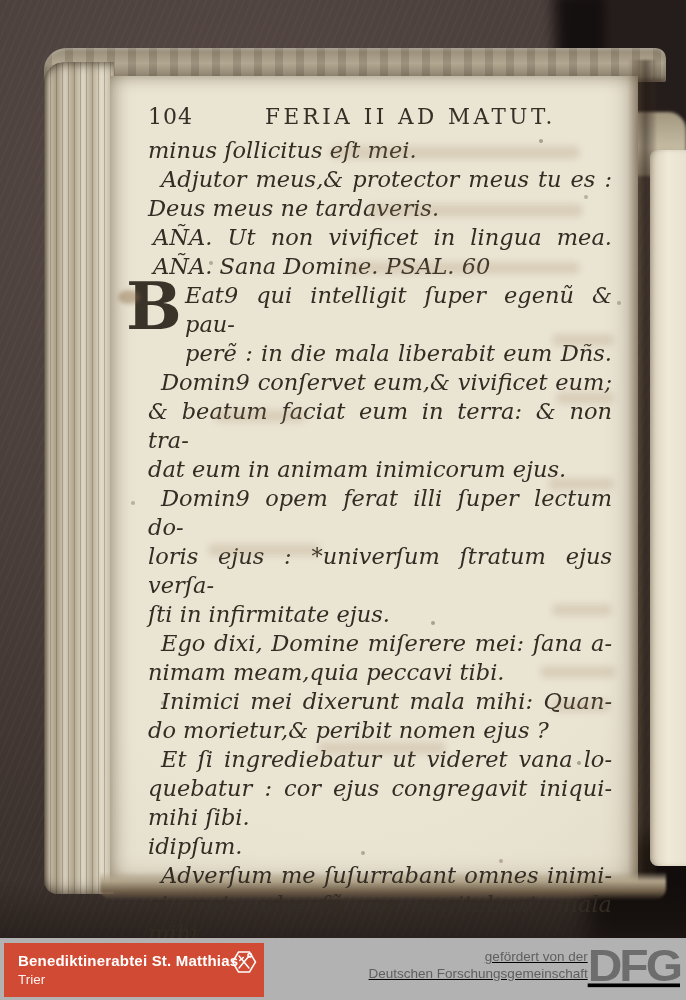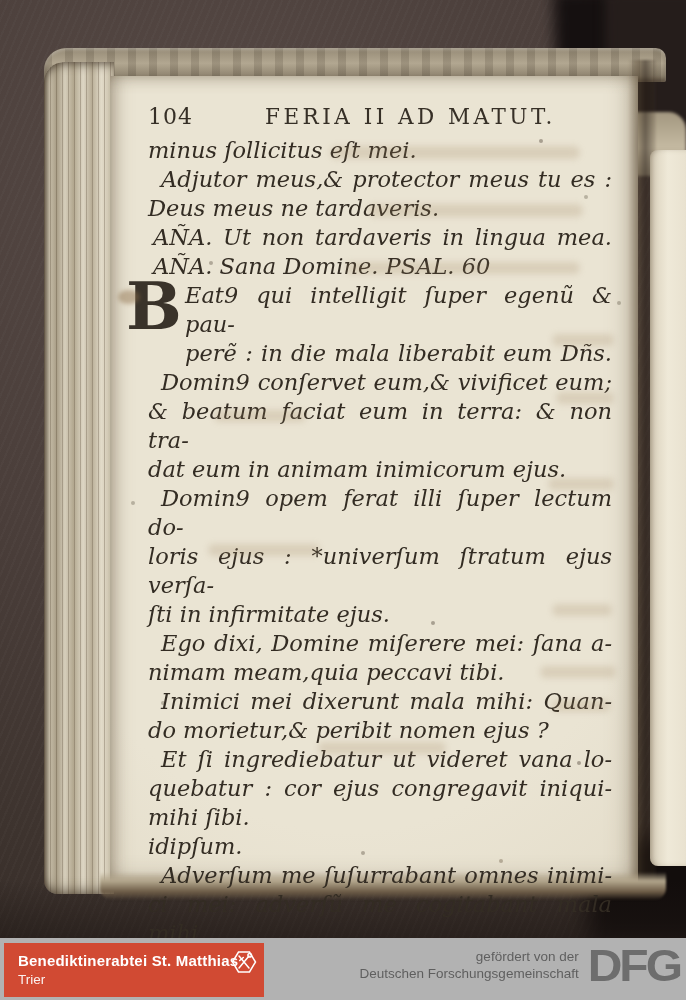--- a/index.html
+++ b/index.html
@@ -84,21 +84,21 @@
       500px 860px 0 1px rgba(90,72,50,.35), 585px 196px 0 1px rgba(70,58,44,.3);}
 
   
   .footer{position:absolute;left:0;top:938px;width:686px;height:62px;background:#b2b2b2;
     font-family:"Liberation Sans",sans-serif;}
   .libbox{position:absolute;left:4px;top:5px;width:220px;height:36px;background:#d14a33;
     color:#fff;padding:9px 26px 9px 14px;}
   .libname{font-size:15px;font-weight:bold;letter-spacing:.2px;white-space:nowrap;}
   .libcity{font-size:13.5px;margin-top:3px;opacity:.92;}
   .hexicon{position:absolute;right:5px;top:4px;width:30px;height:30px;}
-  .funding{position:absolute;right:6px;top:6px;display:flex;align-items:center;gap:9px;}
+  .funding{position:absolute;right:6px;top:6px;display:flex;align-items:center;text-decoration:underline;}
   .fundtext{text-align:right;color:#5f5f5f;font-size:13.5px;line-height:1.25;font-weight:500;}
   .dfglogo{font-size:48px;font-weight:bold;color:#6d6d6d;letter-spacing:-3px;
     transform:scaleY(.92);line-height:44px;}
 </style>
 </head>
 <body>
 
 <div class="stage">
 
   <div class="leather"></div>
@@ -118,21 +118,21 @@
   <div class="headrow">
     <span class="pagenum">104</span>
     <span class="runhead">FERIA II AD MATUT.</span>
   </div>
 
   <div class="textcol">
     <div class="dropcap">B</div>
   <div class="tline">minus ſollicitus eſt mei.</div>
       <div class="tline fill ind1">Adjutor meus,&amp; protector meus tu es :</div>
       <div class="tline">Deus meus ne tardaveris.</div>
-      <div class="tline fill ind2">AÑA. Ut non tardaveris in lingua mea.</div>
+      <div class="tline fill ind2">AÑA. Ut non vivificet in lingua mea.</div>
       <div class="tline ind2">AÑA. Sana Domine. PSAL. 60</div>
       <div class="tline fill dc">Eat9 qui intelligit ſuper egenũ &amp; pau-</div>
       <div class="tline fill dc">perẽ : in die mala liberabit eum Dñs.</div>
       <div class="tline fill ind1">Domin9 conſervet eum,&amp; vivificet eum;</div>
       <div class="tline fill">&amp; beatum faciat eum in terra: &amp; non tra-</div>
       <div class="tline">dat eum in animam inimicorum ejus.</div>
       <div class="tline fill ind1">Domin9 opem ferat illi ſuper lectum do-</div>
       <div class="tline fill">loris ejus : *univerſum ſtratum ejus verſa-</div>
       <div class="tline">ſti in infirmitate ejus.</div>
       <div class="tline fill ind1">Ego dixi, Domine miſerere mei: ſana a-</div>

